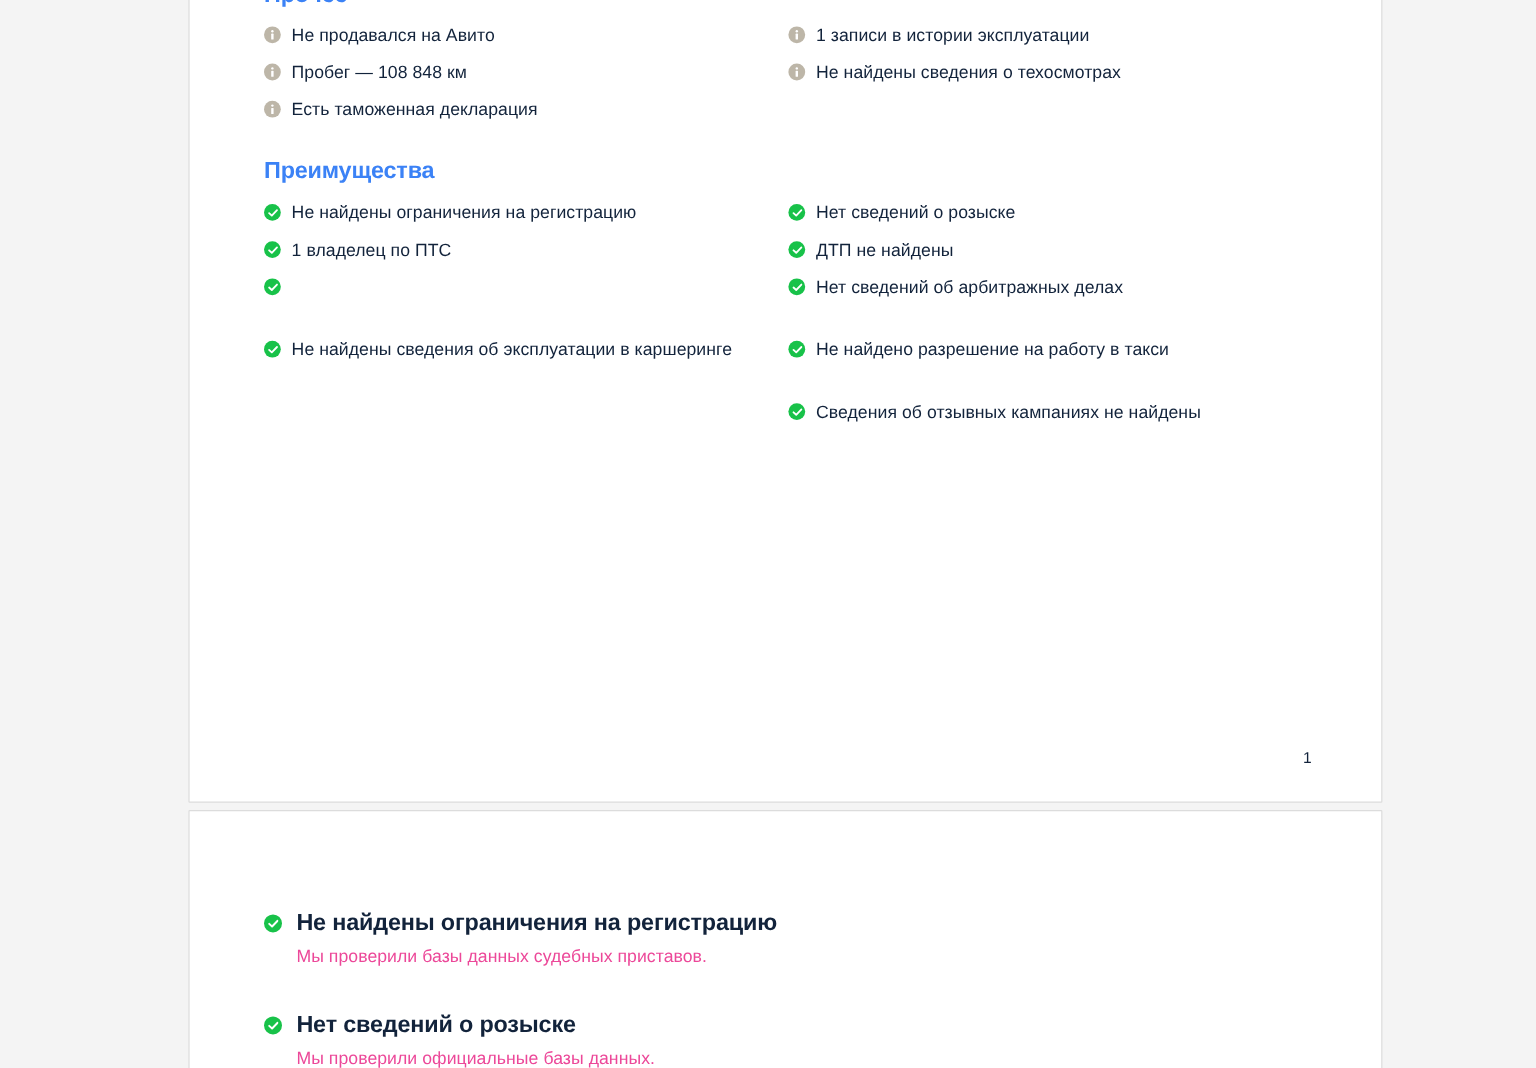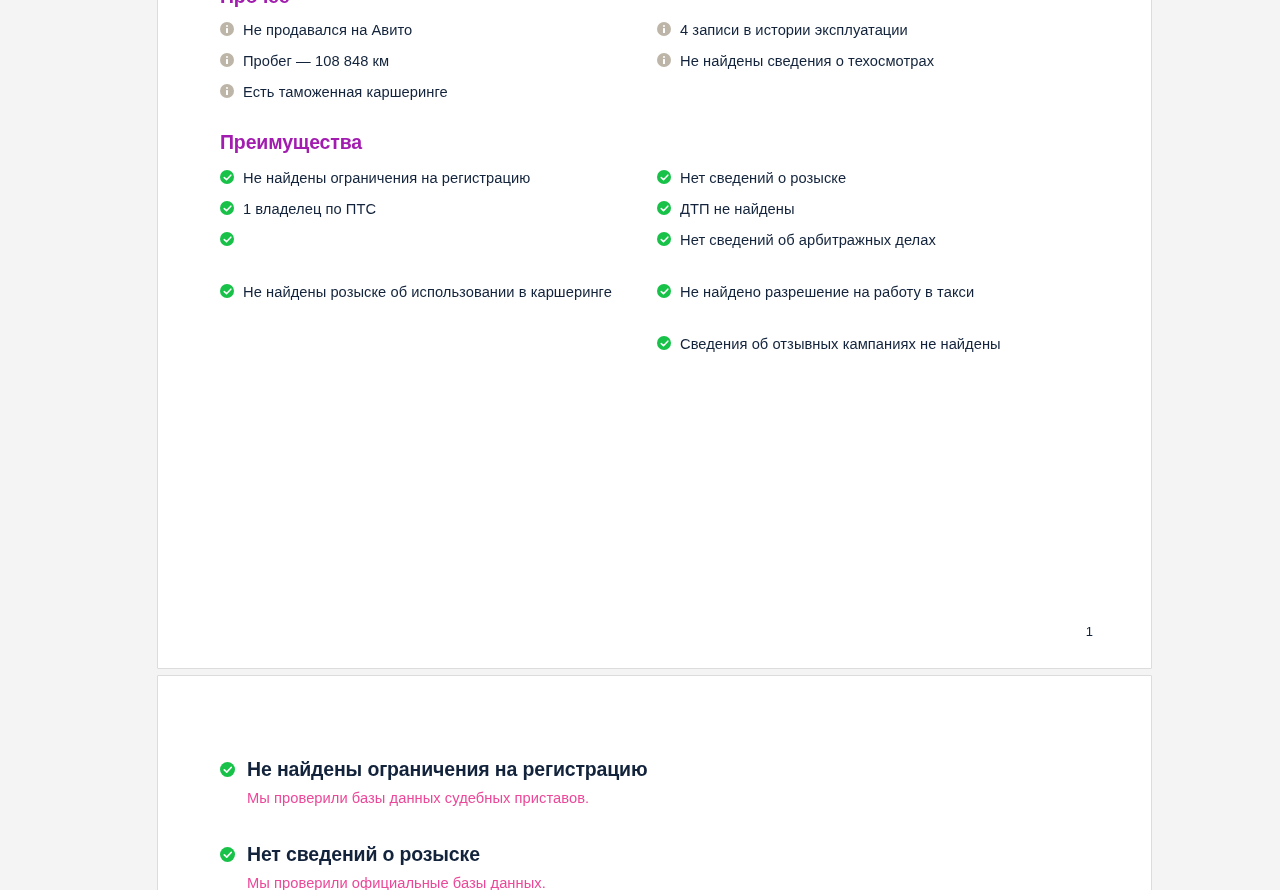--- a/index.html
+++ b/index.html
@@ -51,21 +51,21 @@
     position: absolute;
     left: 62px;            
     right: 58px;
   }
 
   
   .section-title {
     font-size: 19.5px;
     font-weight: bold;
     letter-spacing: -0.15px;
-    color: #a21caf;
+    color: #3b82f6;
     line-height: 26px;
   }
 
   
   .fact-grid {
     position: relative;
     width: 100%;
   }
 
   .col {
@@ -195,28 +195,28 @@
           <div class="fact">
             <span class="badge badge--info"></span>
             <span class="fact-text">Не продавался на Авито</span>
           </div>
           <div class="fact">
             <span class="badge badge--info"></span>
             <span class="fact-text">Пробег — 108 848 км</span>
           </div>
           <div class="fact">
             <span class="badge badge--info"></span>
-            <span class="fact-text">Есть таможенная каршеринге</span>
+            <span class="fact-text">Есть таможенная декларация</span>
           </div>
         </div>
 
         <div class="col col--right">
           <div class="fact">
             <span class="badge badge--info"></span>
-            <span class="fact-text">4 записи в истории эксплуатации</span>
+            <span class="fact-text">1 записи в истории эксплуатации</span>
           </div>
           <div class="fact">
             <span class="badge badge--info"></span>
             <span class="fact-text">Не найдены сведения о техосмотрах</span>
           </div>
         </div>
 
       </div>
     </div>
 
@@ -248,21 +248,21 @@
                   <path d="M1.4 5.1 L3.9 7.4 L8.7 2.4" fill="none" stroke="#ffffff" stroke-width="1.7" stroke-linecap="round" stroke-linejoin="round"></path>
                 </svg>
               </span>
           </div>
           <div class="fact" style="min-height:52px;">
             <span class="badge badge--ok">
                 <svg viewBox="0 0 10 10">
                   <path d="M1.4 5.1 L3.9 7.4 L8.7 2.4" fill="none" stroke="#ffffff" stroke-width="1.7" stroke-linecap="round" stroke-linejoin="round"></path>
                 </svg>
               </span>
-            <span class="fact-text">Не найдены розыске об использовании в каршеринге</span>
+            <span class="fact-text">Не найдены сведения об эксплуатации в каршеринге</span>
           </div>
         </div>
 
         <div class="col col--right">
           <div class="fact">
             <span class="badge badge--ok">
                 <svg viewBox="0 0 10 10">
                   <path d="M1.4 5.1 L3.9 7.4 L8.7 2.4" fill="none" stroke="#ffffff" stroke-width="1.7" stroke-linecap="round" stroke-linejoin="round"></path>
                 </svg>
               </span>

